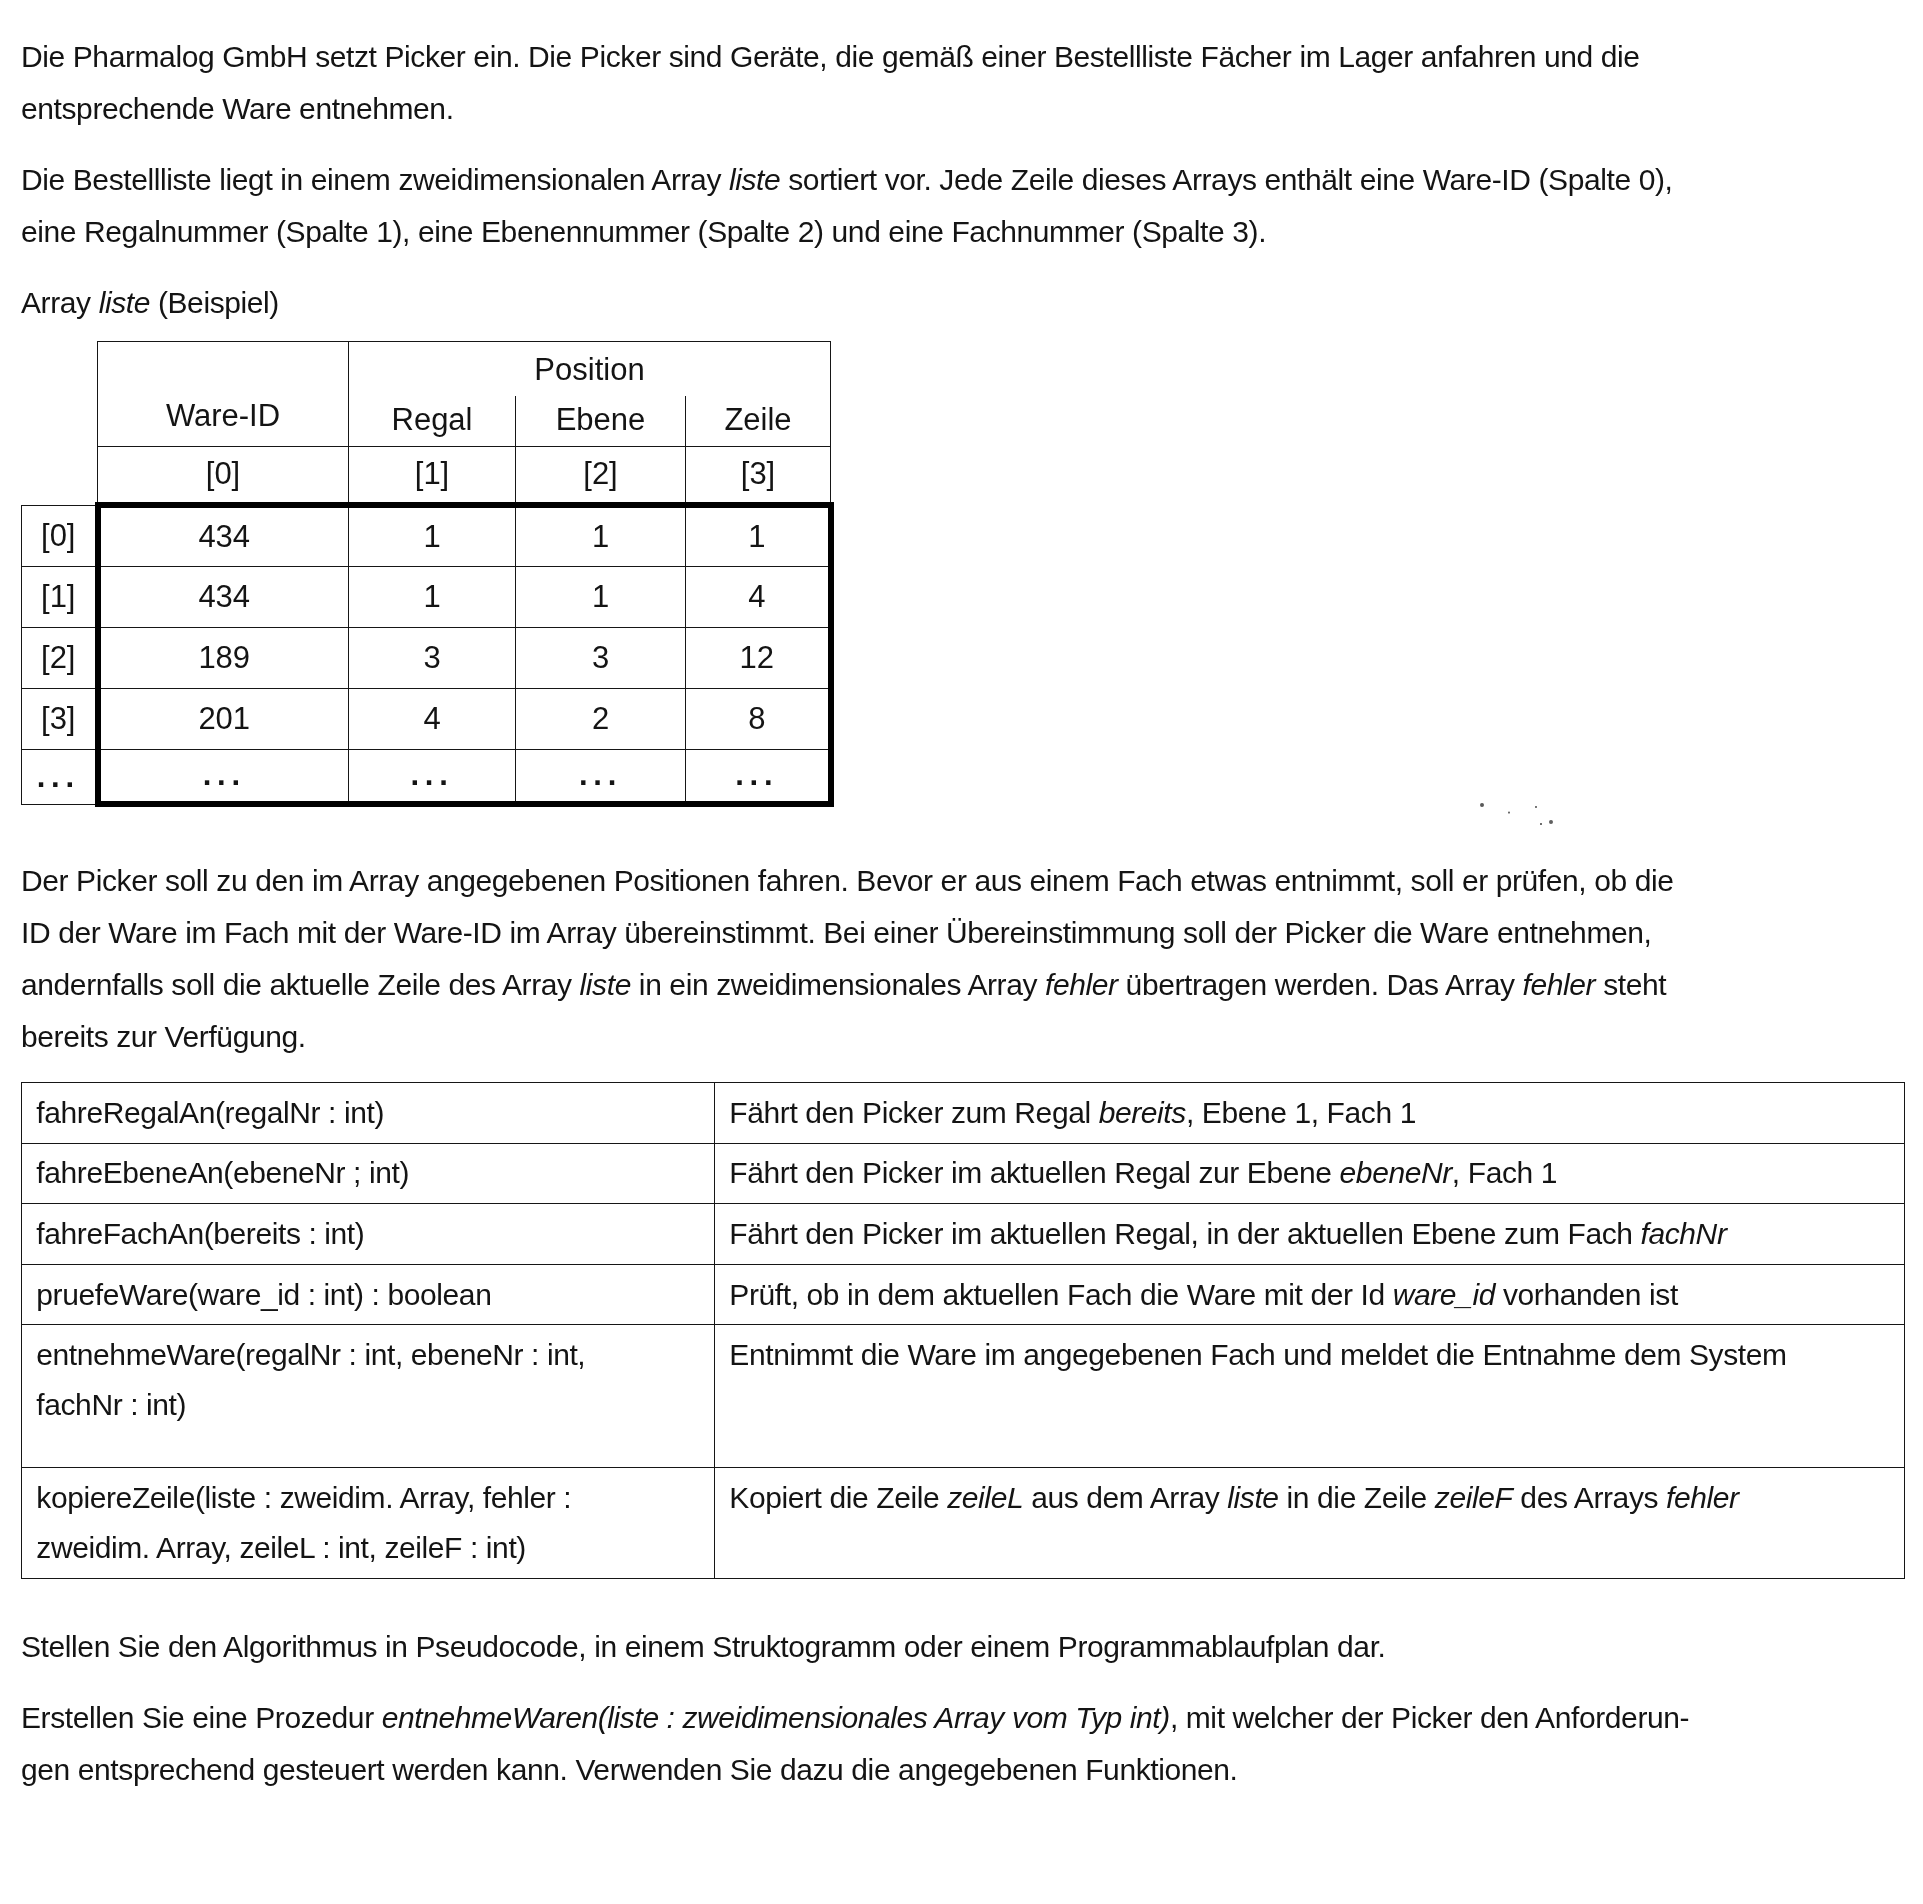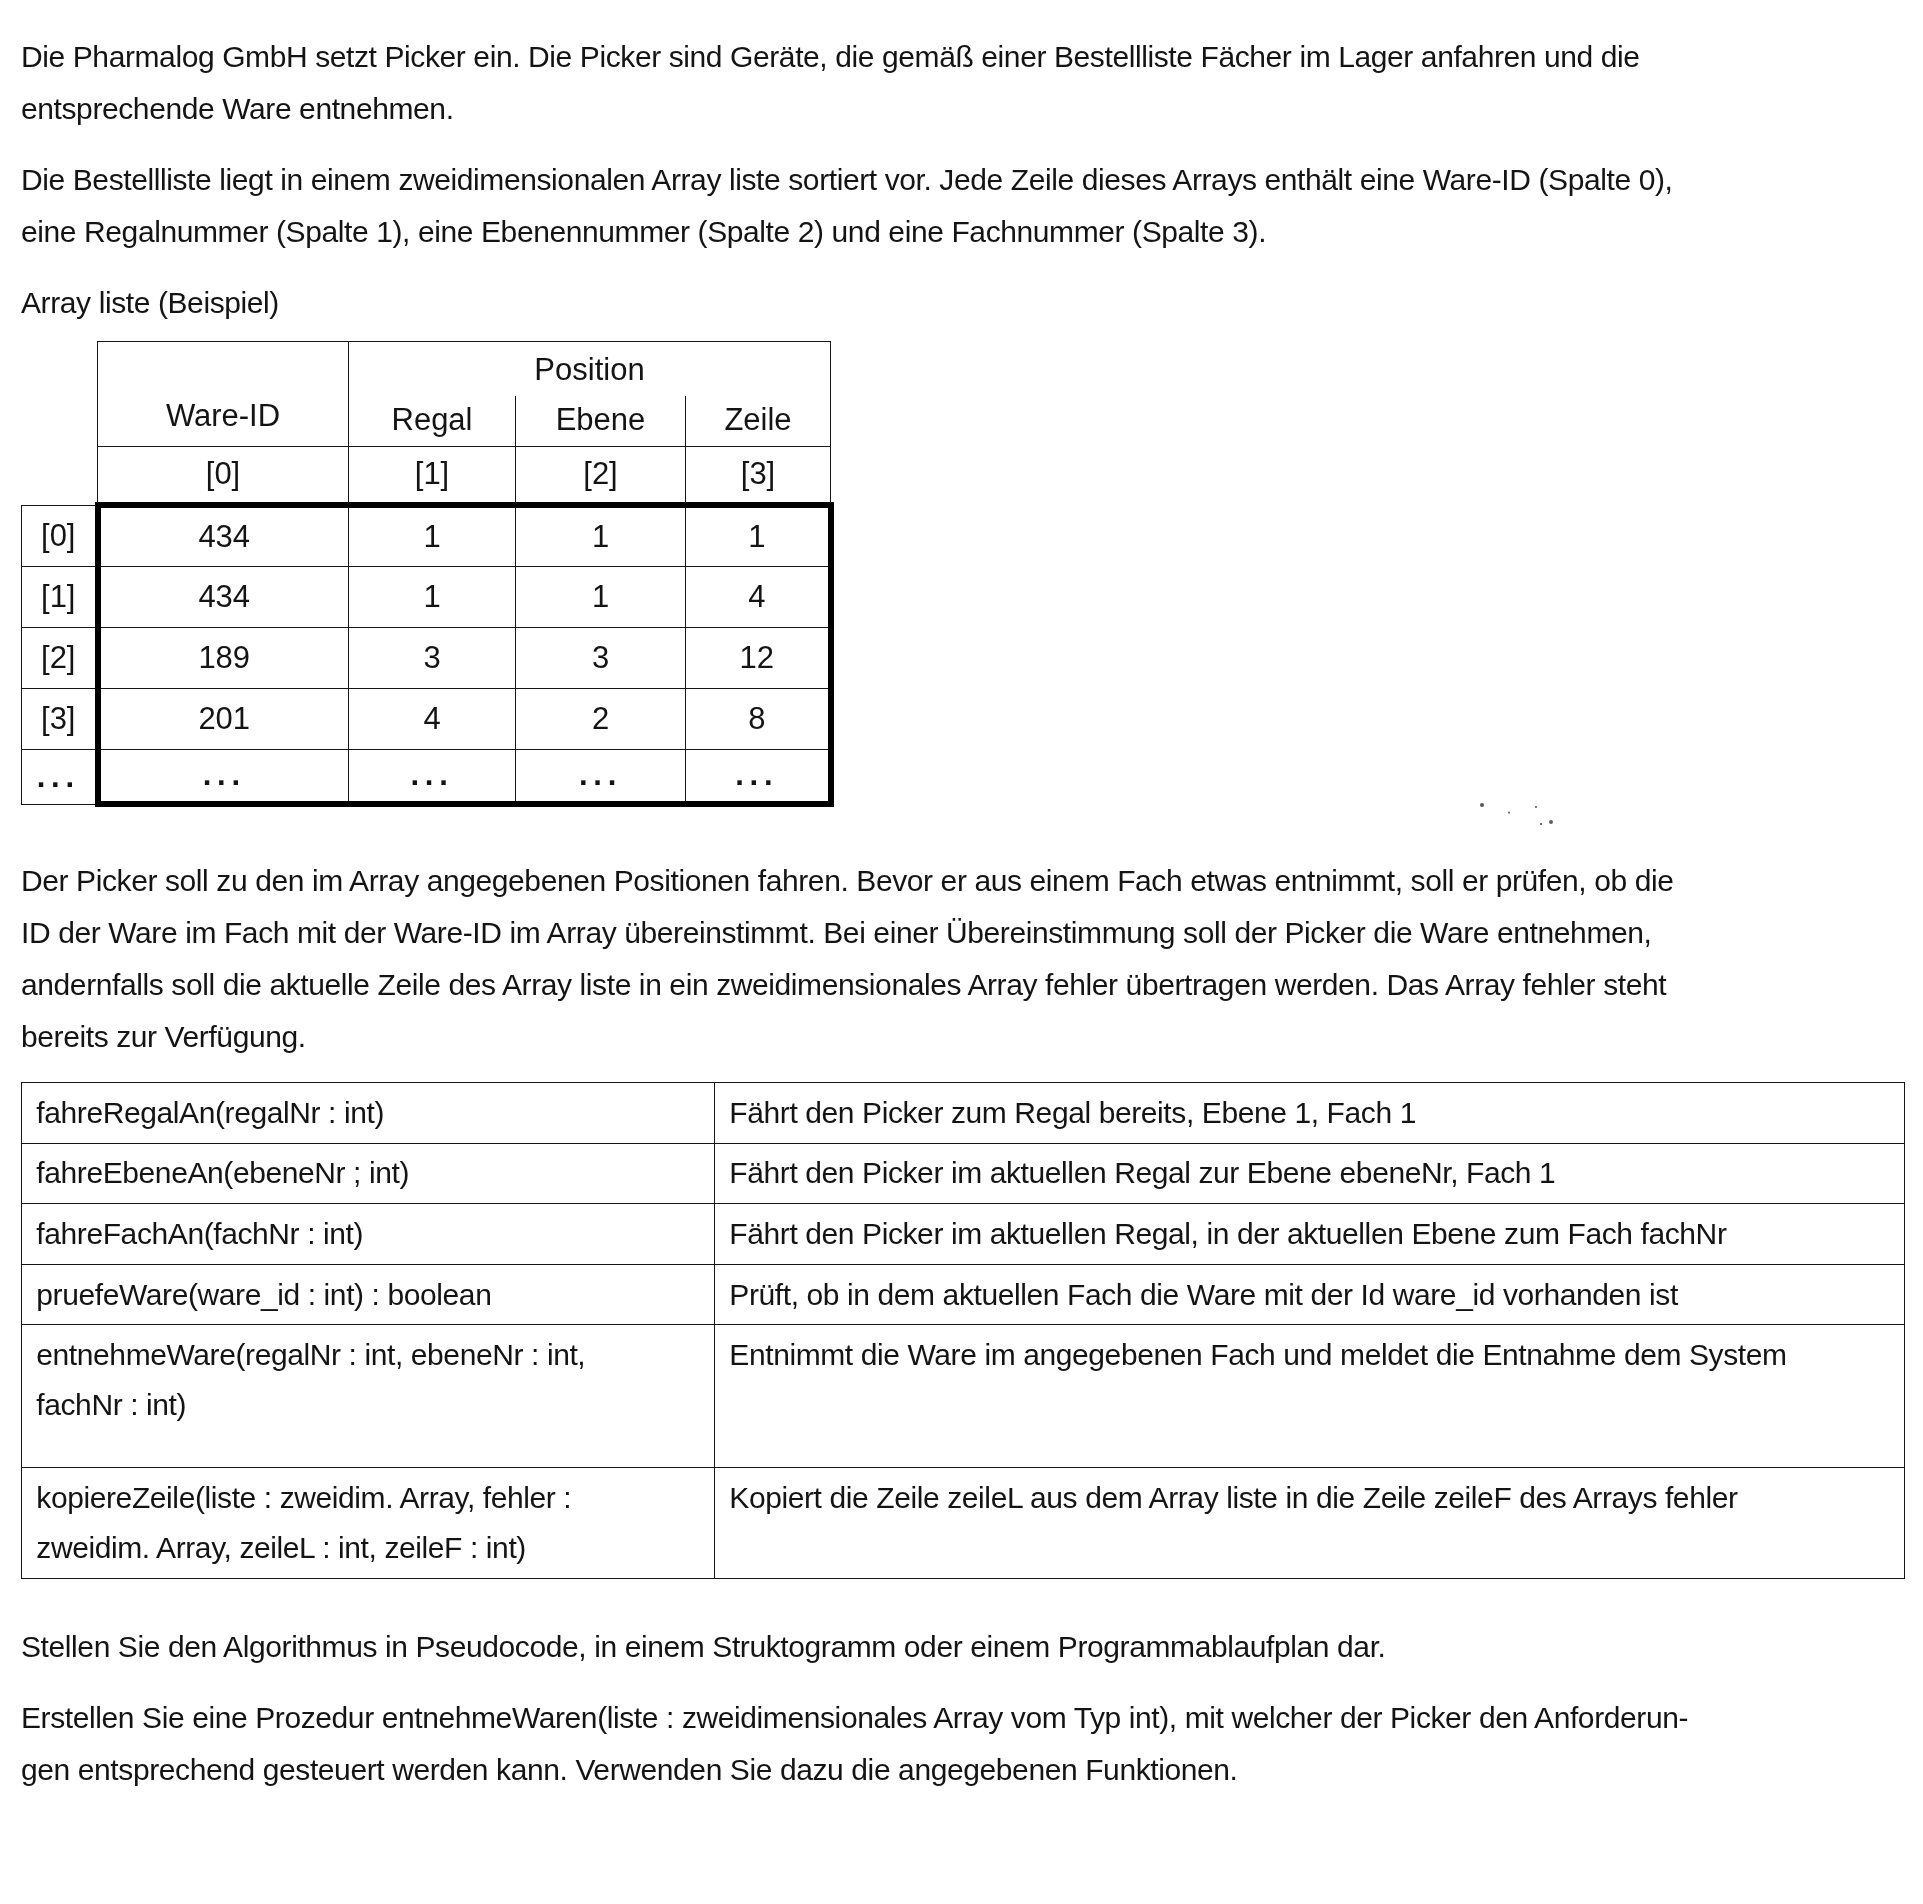--- a/index.html
+++ b/index.html
@@ -3,21 +3,21 @@
 <meta charset="utf-8">
 <style>
   html,body{margin:0;padding:0;background:#ffffff;}
   body{
     width:1923px;height:1904px;overflow:hidden;position:relative;
     font-family:"Liberation Sans", sans-serif;color:#141414;
   }
   .page{position:absolute;left:21px;top:31px;width:1885px;}
   p.doc{margin:0 0 19px 0;font-size:30px;line-height:52px;letter-spacing:-0.4px;}
   p.caption{margin-bottom:11.5px;}
-  .it{}
+  .it{font-style:italic;}
 
   
   table.liste{border-collapse:collapse;table-layout:fixed;margin:1.9px 0 48px 0;}
   .liste td{
     border:1.9px solid #161616;text-align:center;vertical-align:middle;
     font-size:31px;padding:0;letter-spacing:0;
   }
   .liste td.blank{border:none;}
   .liste td.ware{vertical-align:bottom;padding-bottom:11.5px;}
   .liste td.pos{border-bottom:none;vertical-align:middle;padding-top:3px;}
@@ -136,21 +136,21 @@
     <tbody>
       <tr style="height:59px">
         <td><span>fahreRegalAn(regalNr : int)</span></td>
         <td><span>Fährt den Picker zum Regal </span><span class="it">bereits</span><span>, Ebene 1, Fach 1</span></td>
       </tr>
       <tr style="height:59px">
         <td><span>fahreEbeneAn(ebeneNr ; int)</span></td>
         <td><span>Fährt den Picker im aktuellen Regal zur Ebene </span><span class="it">ebeneNr</span><span>, Fach 1</span></td>
       </tr>
       <tr style="height:59px">
-        <td><span>fahreFachAn(fachNr : int)</span></td>
+        <td><span>fahreFachAn(bereits : int)</span></td>
         <td><span>Fährt den Picker im aktuellen Regal, in der aktuellen Ebene zum Fach </span><span class="it">fachNr</span></td>
       </tr>
       <tr style="height:59px">
         <td><span>pruefeWare(ware_id : int) : boolean</span></td>
         <td><span>Prüft, ob in dem aktuellen Fach die Ware mit der Id </span><span class="it">ware_id</span><span> vorhanden ist</span></td>
       </tr>
       <tr style="height:143px">
         <td><span>entnehmeWare(regalNr : int, ebeneNr : int,</span><br><span>fachNr : int)</span></td>
         <td><span>Entnimmt die Ware im angegebenen Fach und meldet die Entnahme dem System</span></td>
       </tr>

